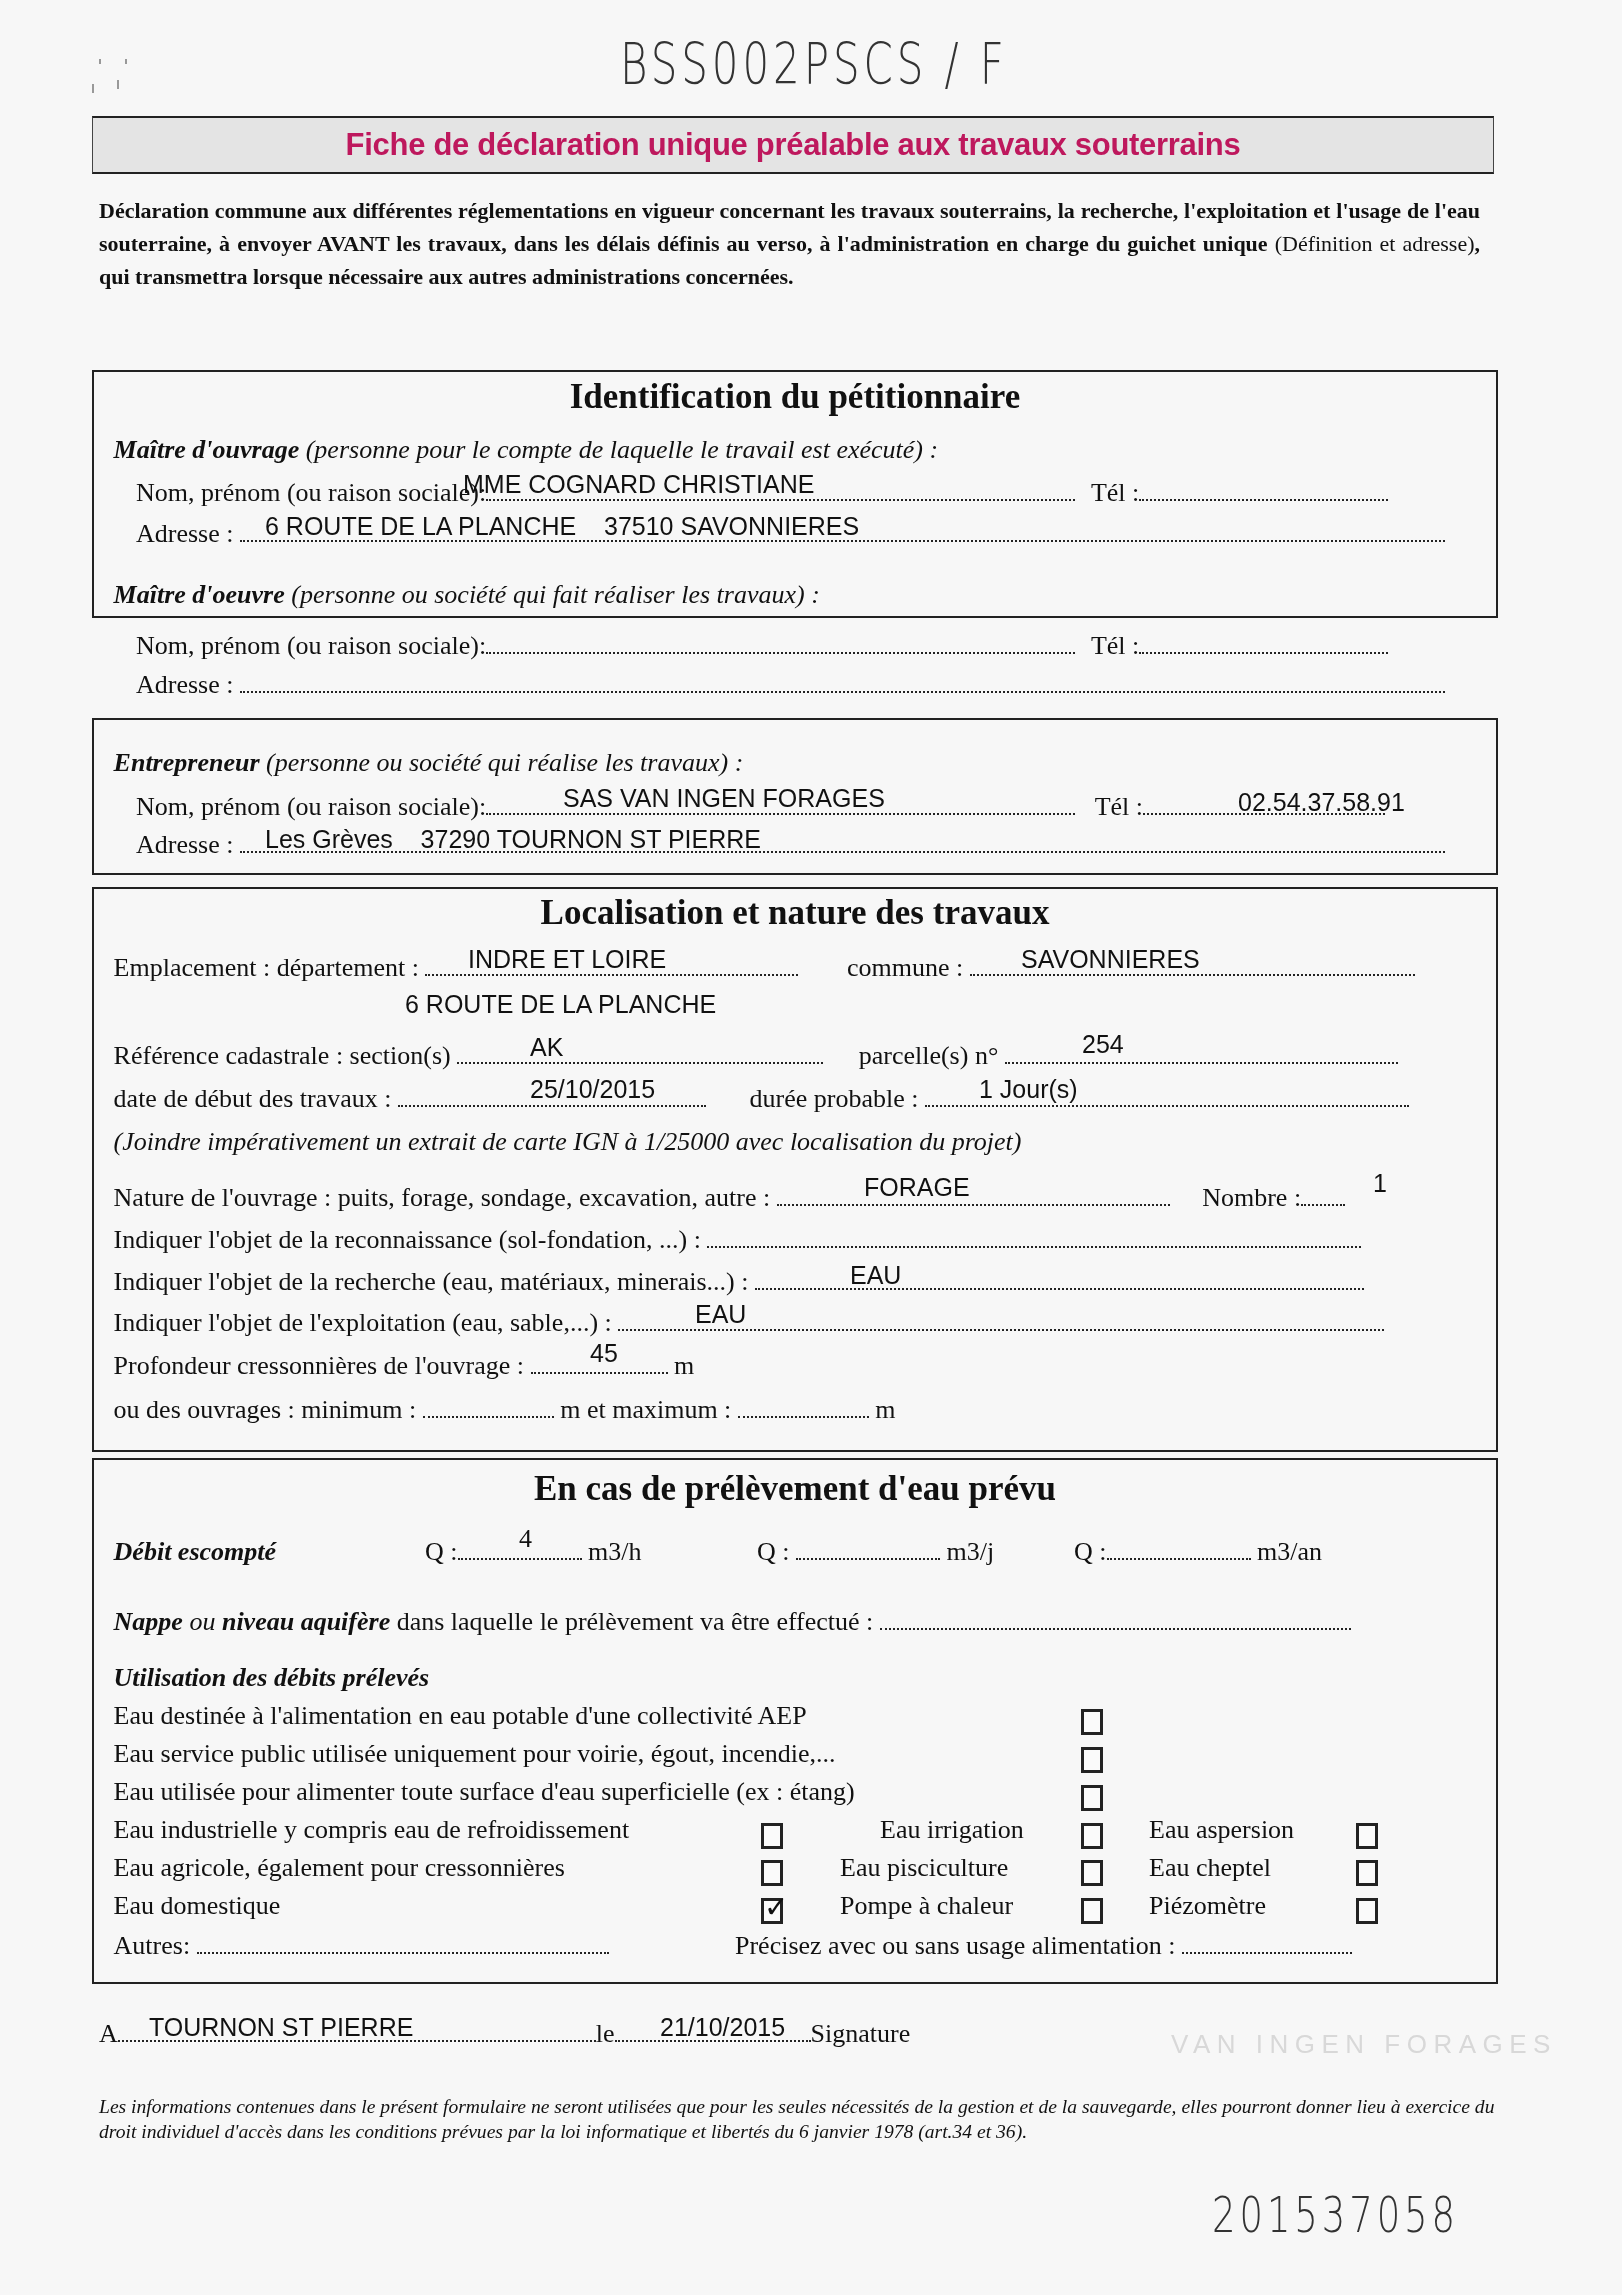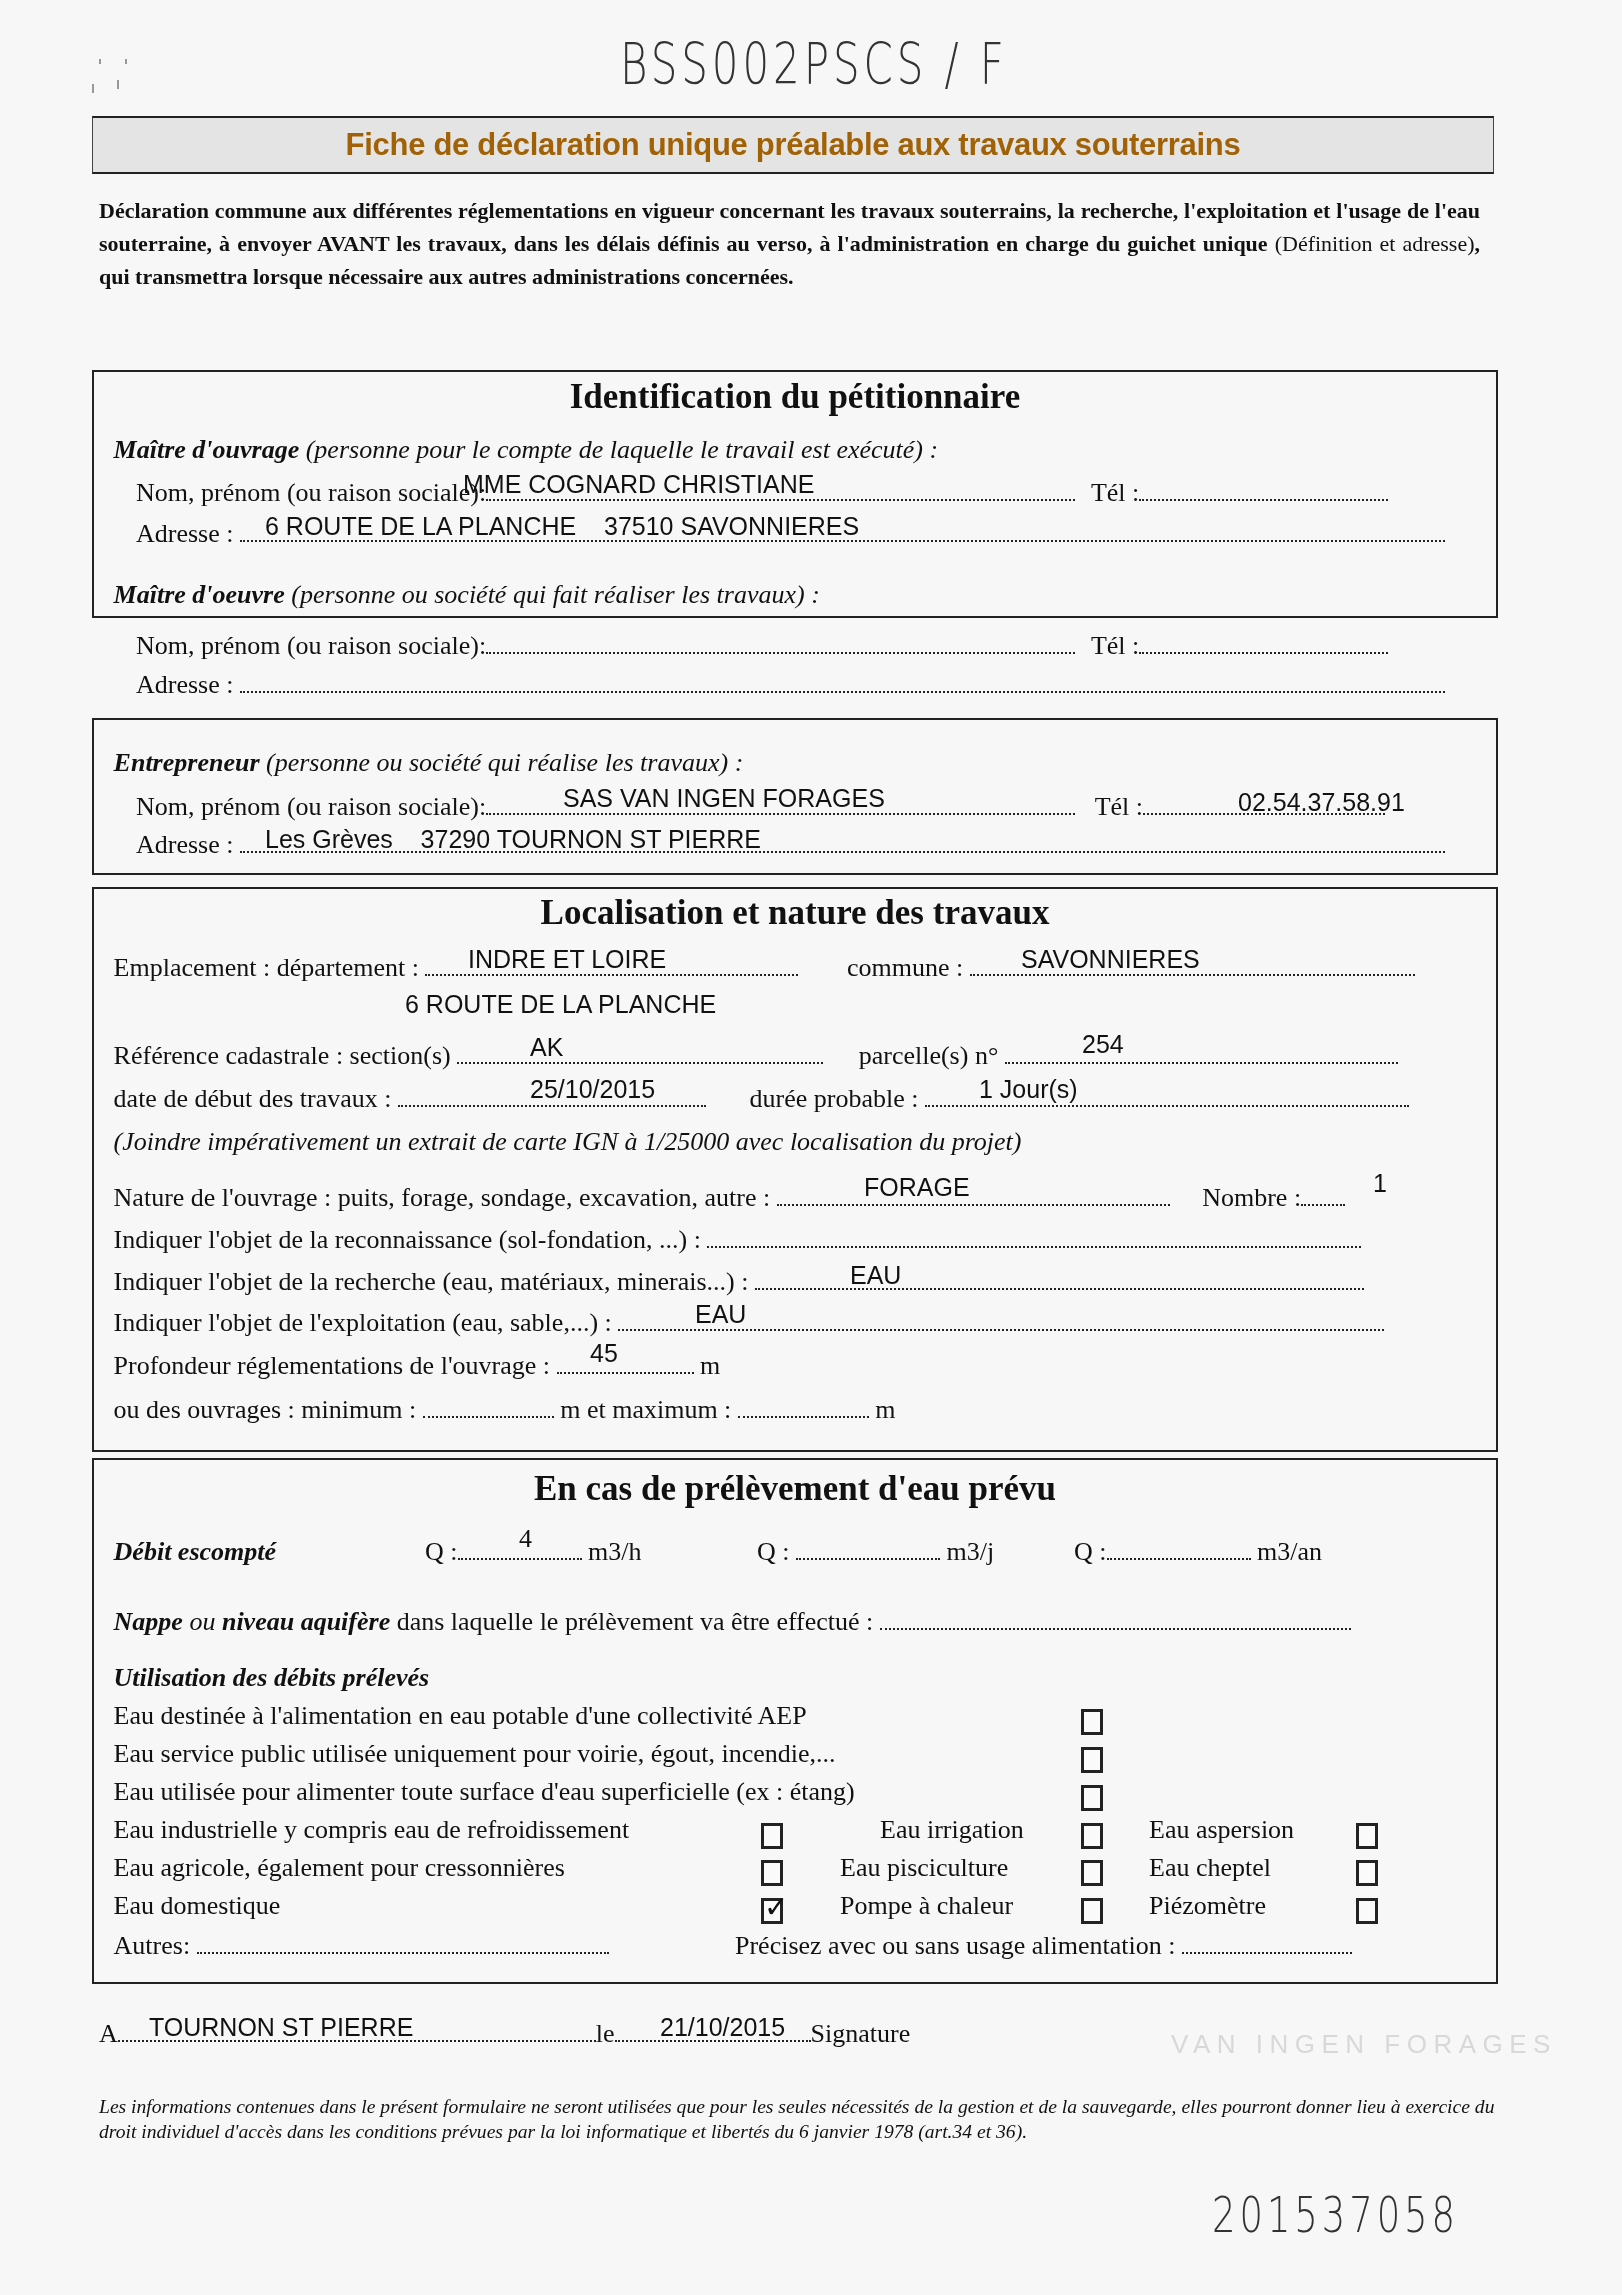--- a/index.html
+++ b/index.html
@@ -33,21 +33,21 @@
   .banner {
     left: 92px; top: 116px; width: 1402px; height: 58px;
     background: #e4e4e4;
     border-top: 2.6px solid #222; border-bottom: 2.6px solid #222;
     border-left: 1.3px solid #444; border-right: 1.3px solid #444;
     box-sizing: border-box;
     display: flex; align-items: center; justify-content: center;
   }
   .banner-title {
     font-family: "Liberation Sans", sans-serif;
-    font-weight: bold; font-size: 31px; color: #a16207;
+    font-weight: bold; font-size: 31px; color: #be185d;
     letter-spacing: -0.3px;
   }
   .intro {
     left: 99px; top: 194px; width: 1381px;
     font-size: 22px; font-weight: bold; line-height: 33px;
     text-align: justify;
   }
   .intro .norm { font-weight: normal; }
 
   .box {
@@ -214,21 +214,21 @@
   </div>
   <div class="fill" style="left:756px; top:372px;">EAU</div>
 
   <div class="line" style="left:19.6px; top:419px;">
     <span>Indiquer l'objet de l'exploitation (eau, sable,...) :</span>
     <span class="dots" style="width:766px;"></span>
   </div>
   <div class="fill" style="left:601px; top:411px;">EAU</div>
 
   <div class="line" style="left:19.6px; top:462px;">
-    <span>Profondeur réglementations de l'ouvrage :</span>
+    <span>Profondeur cressonnières de l'ouvrage :</span>
     <span class="dots" style="width:137px;"></span>
     <span>m</span>
   </div>
   <div class="fill" style="left:496px; top:450px;">45</div>
 
   <div class="line" style="left:19.6px; top:506px;">
     <span>ou des ouvrages : minimum :</span>
     <span class="dots" style="width:131px;"></span>
     <span>m et maximum :</span>
     <span class="dots" style="width:131px;"></span>

